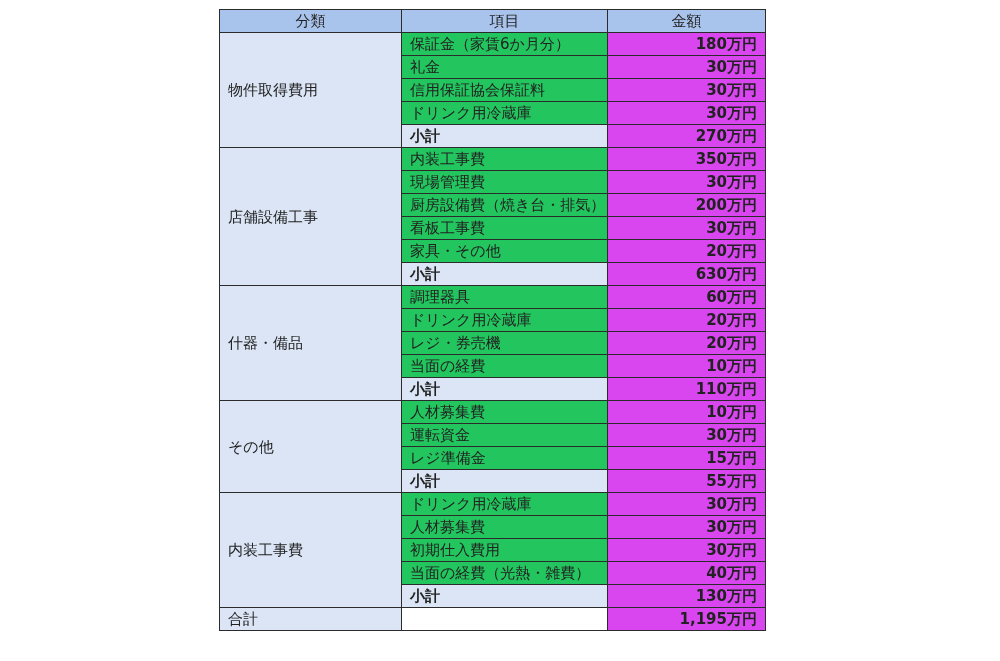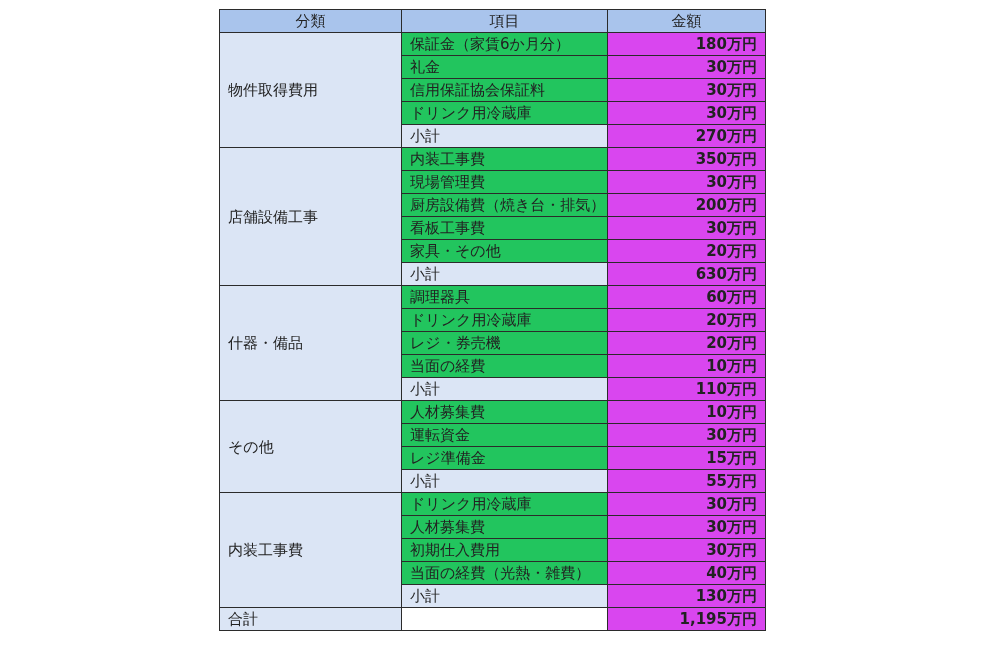--- a/index.html
+++ b/index.html
@@ -16,21 +16,21 @@
     table.cost th, table.cost td {
       border: 1.5px solid #2b2b2b;
       height: 22px; padding: 0 8px; line-height: 20px;
       white-space: nowrap; overflow: hidden;
     }
     table.cost th {
       background: #a9c4ec; font-weight: normal; text-align: center; height: 22px;
     }
     td.cat { background: #dbe5f5; text-align: left; padding-left: 10px; vertical-align: middle; }
     td.item { background: #22c55e; }
-    td.sub { background: #dbe5f5; }
+    td.sub { background: #dbe5f5; font-weight: bold; }
     td.amt { text-align: right; padding-right: 8px; background: #d946ef; font-weight: bold; }
     td.blank { background: #ffffff; }
   </style>
 </head>
 <body>
 
 <table class="cost">
   <colgroup>
       <col class="c1">
       <col class="c2">

